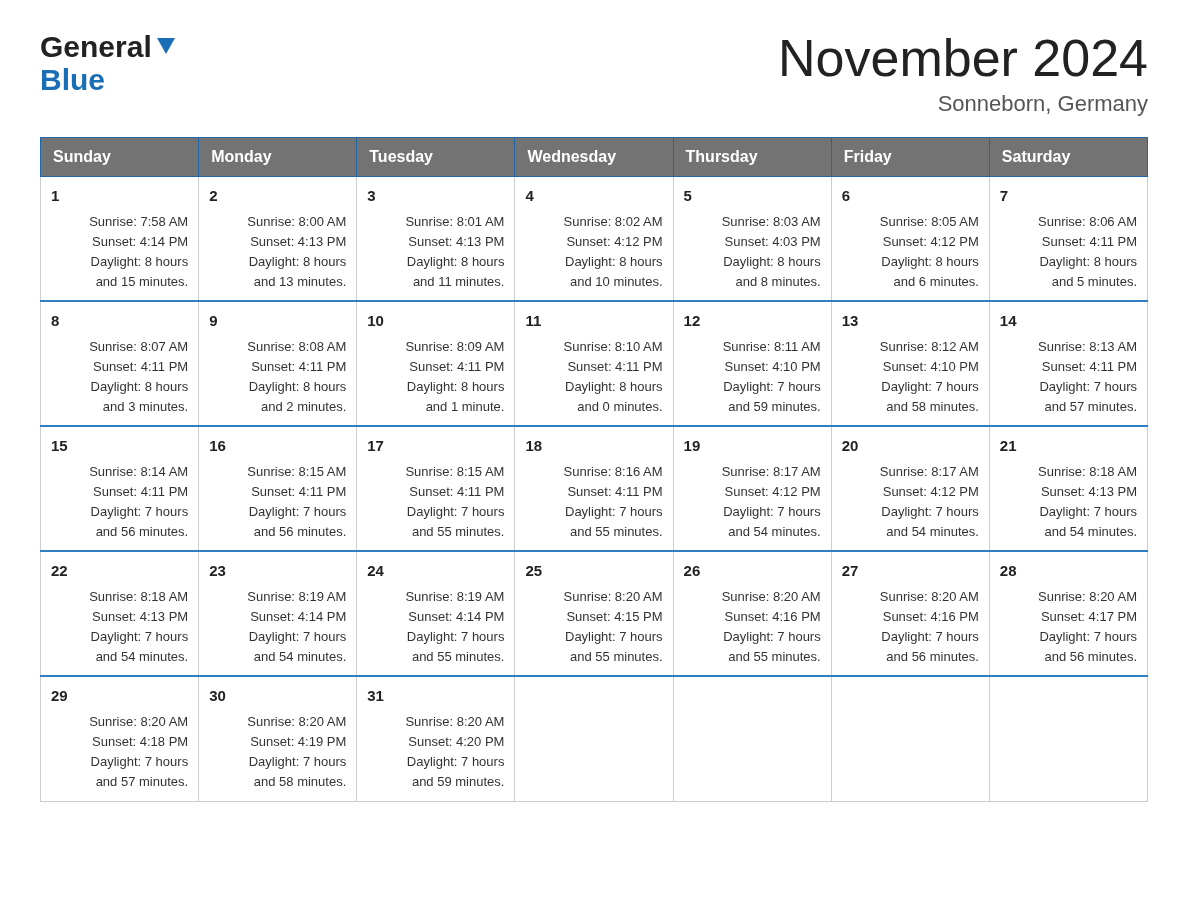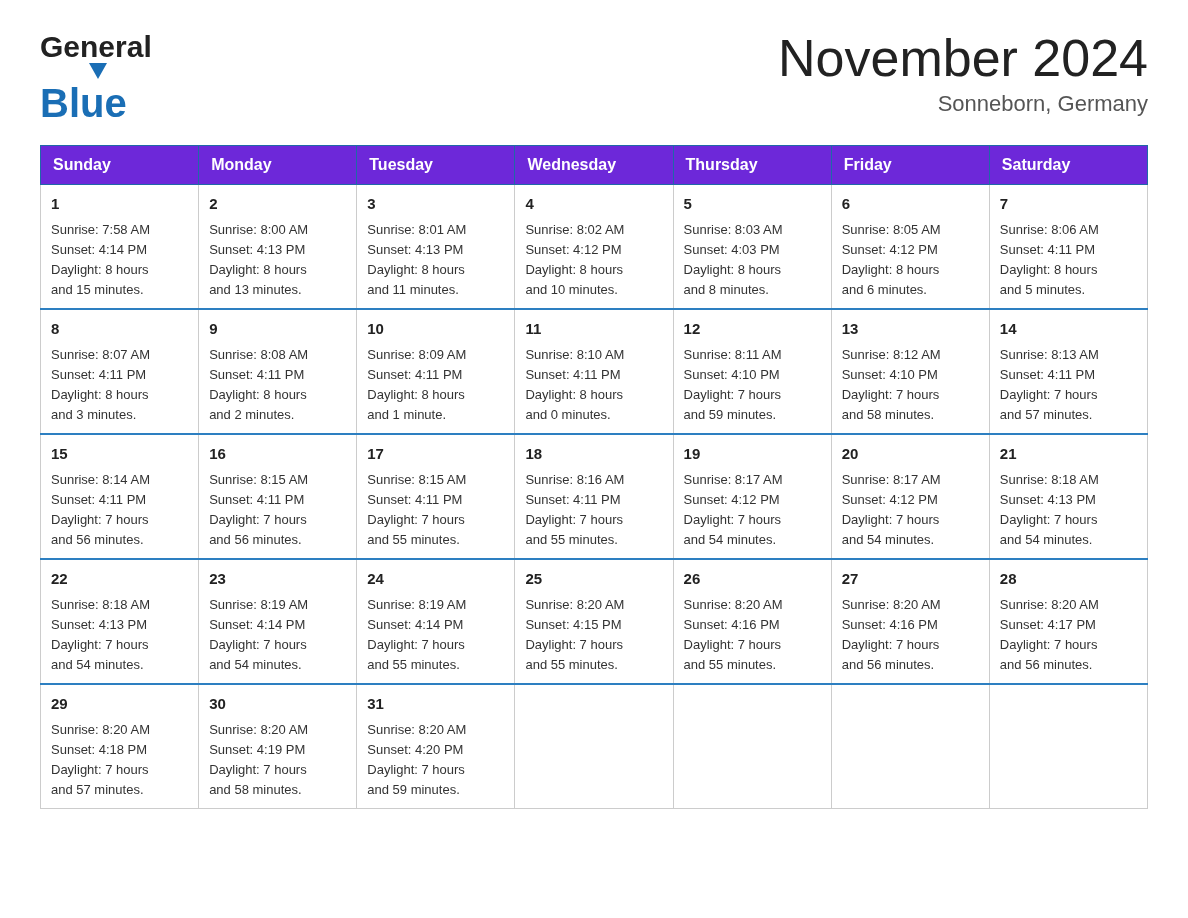--- a/index.html
+++ b/index.html
@@ -19,21 +19,20 @@
     }
     .logo-block {
       line-height: 1.1;
     }
     .logo-line1 {
       font-size: 30px;
       font-weight: bold;
       color: #222;
       display: flex;
       align-items: center;
-      flex-direction: column;
     }
     .logo-line2 {
       font-size: 30px;
       font-weight: bold;
       color: #1a6eb5;
     }
     .title-block {
       text-align: right;
     }
     .month-title {
@@ -46,21 +45,21 @@
       font-size: 22px;
       color: #555;
       margin-top: 4px;
     }
     .calendar-table {
       width: 100%;
       border-collapse: collapse;
       border: 1px solid #aaa;
     }
     .calendar-table th {
-      background-color: #6d28d9;
+      background-color: #737373;
       color: white;
       font-size: 16px;
       font-weight: bold;
       padding: 10px 12px;
       text-align: left;
       border: 1px solid #2068a8;
     }
     .calendar-table td {
       vertical-align: top;
       padding: 8px 10px;
@@ -74,20 +73,21 @@
       font-size: 15px;
       font-weight: bold;
       color: #222;
       display: block;
       margin-bottom: 4px;
     }
     .day-info {
       color: #333;
       font-size: 13px;
       line-height: 1.55;
+      text-align: right;
     }
     .empty-cell {
       background: #fff;
     }
     tr:not(:last-child) td {
       border-bottom: 2px solid #2d7fc1;
     }
     
     .week-row td {
       border-bottom: 2px solid #2d7fc1 !important;
@@ -107,21 +107,21 @@
         display:inline-block;
         width:0; height:0;
         border-left:9px solid transparent;
         border-right:9px solid transparent;
         border-top:16px solid #1a6eb5;
         margin-left:5px;
         margin-bottom:2px;
         vertical-align:middle;
       "></span>
     </div>
-    <div class="logo-line2" style="color:#1a6eb5; font-size:40px; font-weight:bold;">Blue</div>
+    <div class="logo-line2" style="color:#1a6eb5; font-size:30px; font-weight:bold;">Blue</div>
   </div>
   <div class="title-block">
     <div class="month-title">November 2024</div>
     <div class="location-title">Sonneborn, Germany</div>
   </div>
 </div>
 
 <table class="calendar-table">
   <thead>
     <tr>

